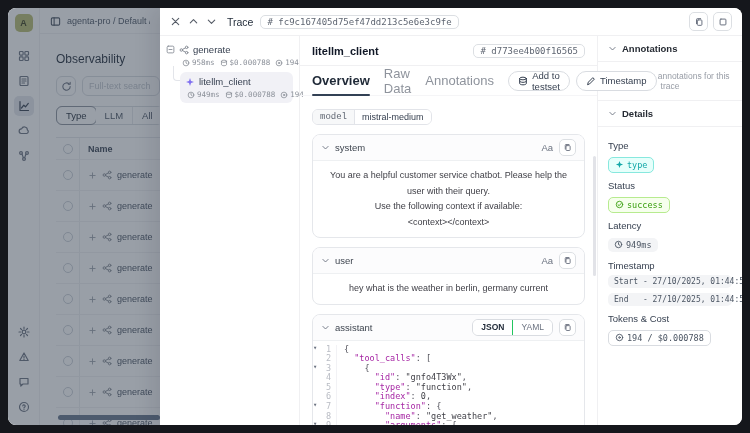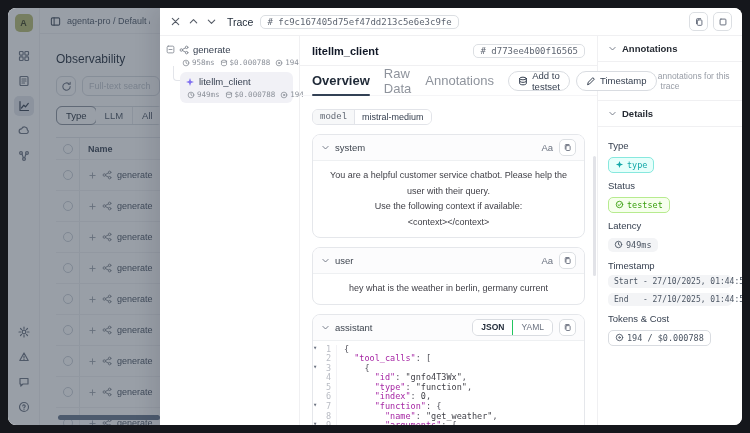--- a/index.html
+++ b/index.html
@@ -655,21 +655,21 @@
         <div class="rp-fields">
           <div class="f-label">Type</div>
           <span class="badge chat"><svg class="ic" width="9" height="9" viewBox="0 0 12 12">
                 <path d="M6 1.2 7.2 4.8 10.8 6 7.2 7.2 6 10.8 4.8 7.2 1.2 6 4.8 4.8Z" fill="currentColor" stroke="none"></path>
               </svg><span>type</span></span>
 
           <div class="f-label">Status</div>
           <span class="badge success"><svg class="ic" width="9" height="9" viewBox="0 0 12 12">
                 <circle cx="6" cy="6" r="4.3"></circle>
                 <path d="M4 6.2 5.5 7.6 8.2 4.6"></path>
-              </svg><span>testset</span></span>
+              </svg><span>success</span></span>
 
           <div class="f-label">Latency</div>
           <span class="badge gray"><svg class="ic" width="9" height="9" viewBox="0 0 12 12">
                 <circle cx="6" cy="6" r="4.3"></circle>
                 <path d="M6 3.6V6l1.7 1"></path>
               </svg><span>949ms</span></span>
 
           <div class="f-label">Timestamp</div>
           <span class="badge gray block">Start - 27/10/2025, 01:44:58 PM</span>
           <span class="badge gray block">End   - 27/10/2025, 01:44:59 PM</span>

